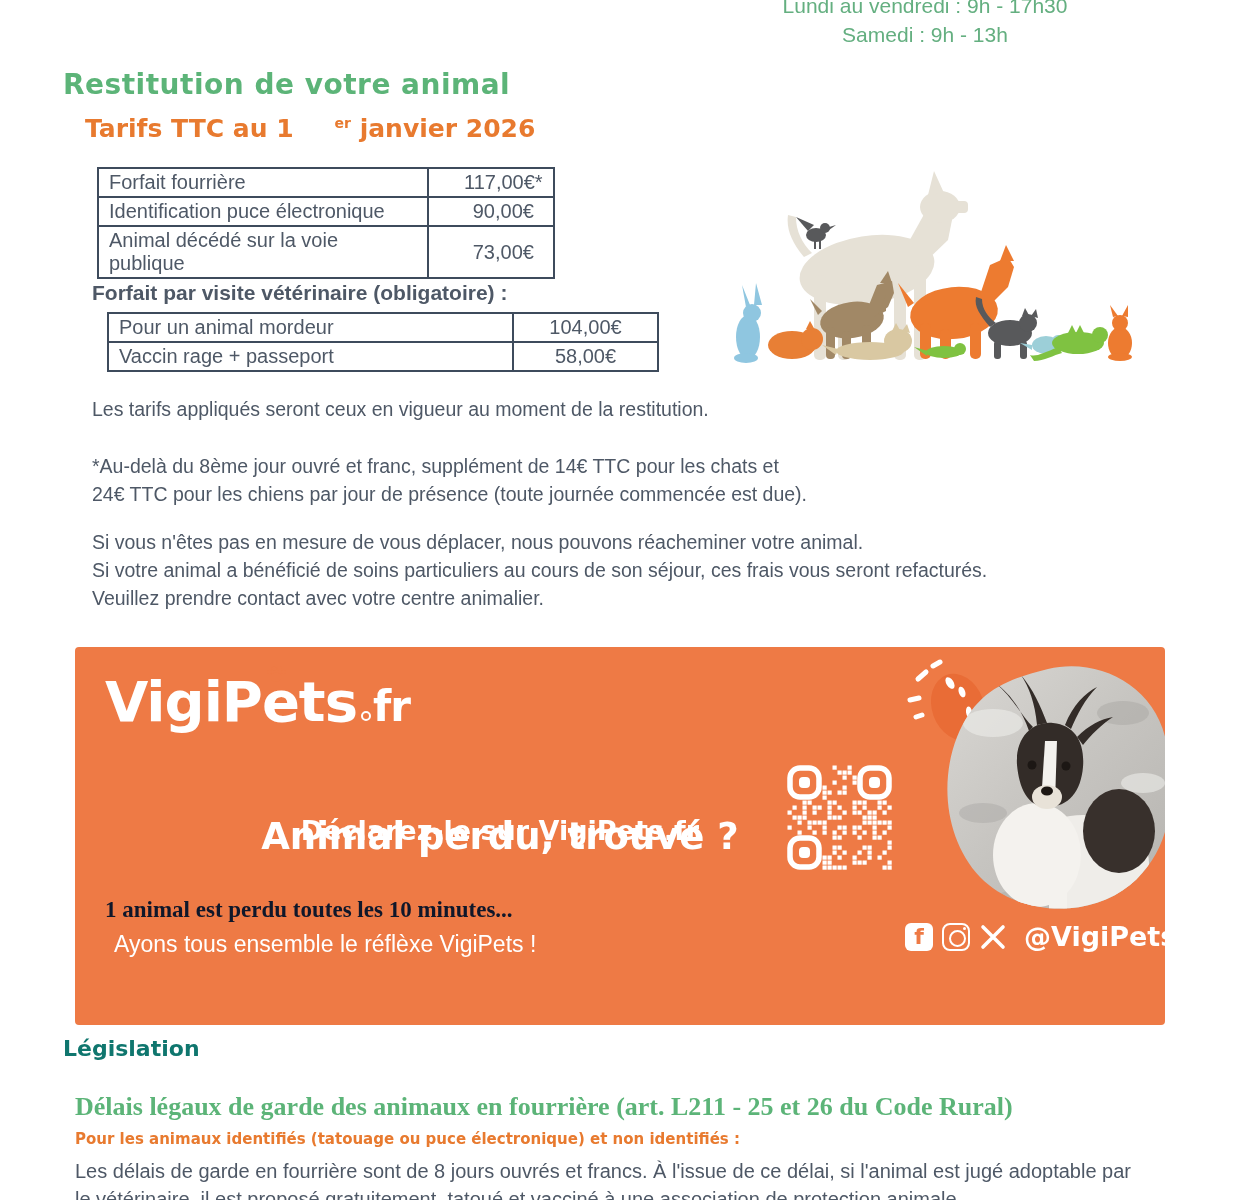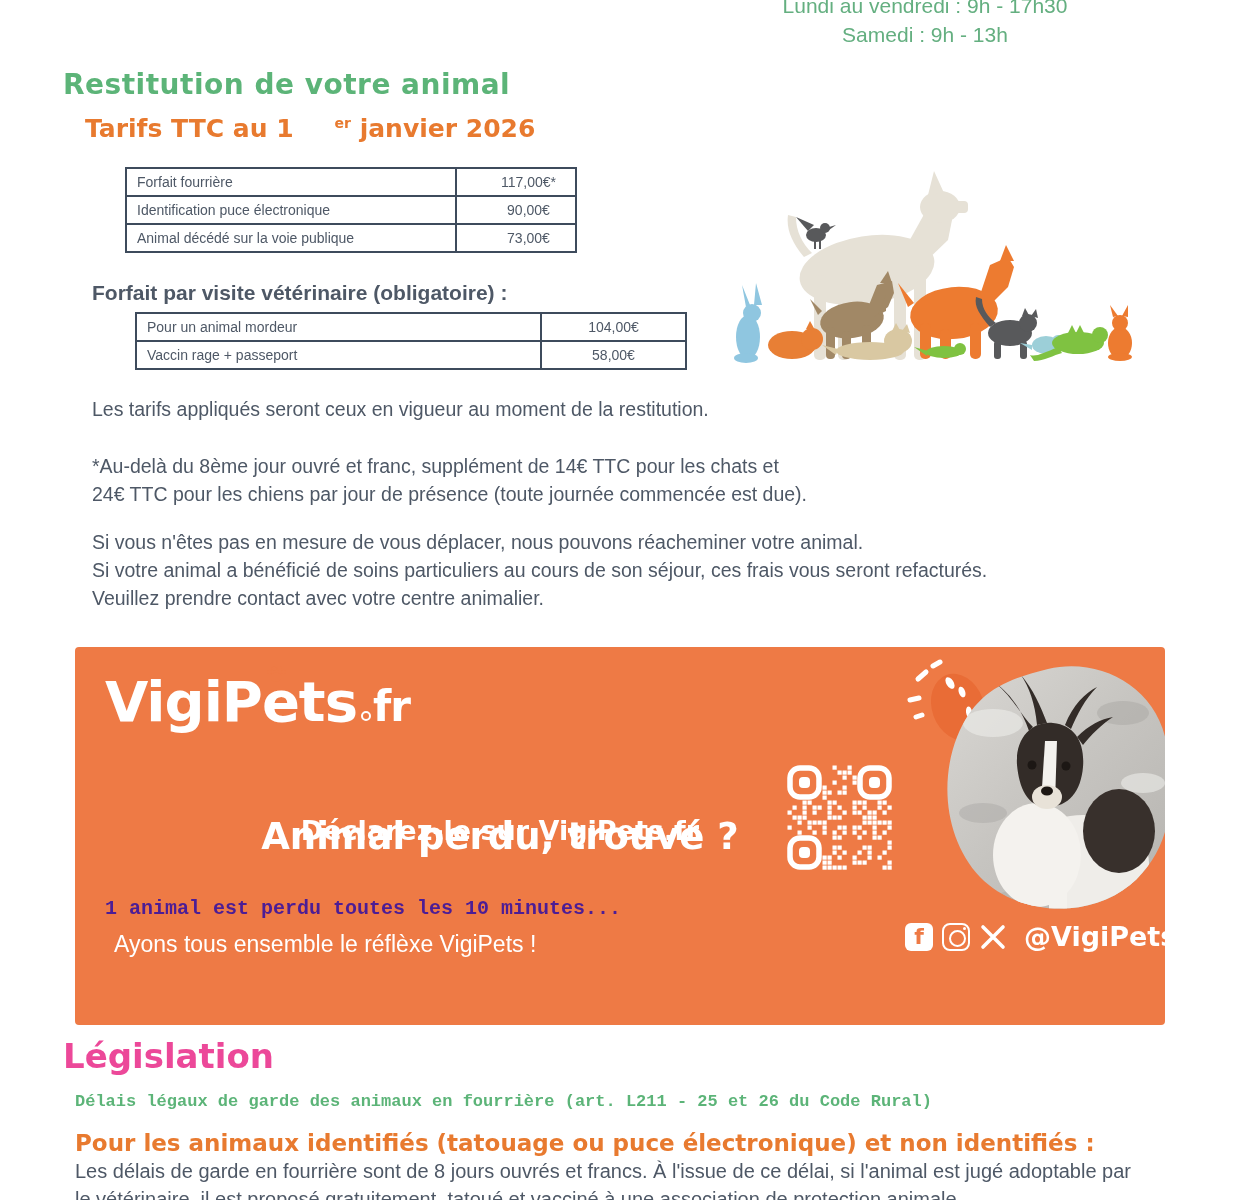--- a/index.html
+++ b/index.html
@@ -15,21 +15,21 @@
            color:#64AF80; font-size:21px; line-height:29px; }
 
   
   .h-green-main { left:63px; top:68px; color:#5CB478; font-size:28px; font-weight:bold;
                   font-family:"DejaVu Sans", sans-serif; letter-spacing:0.5px; }
   .h-orange { left:85px; top:114px; color:#E87A2F; font-size:25px; font-weight:bold;
               font-family:"DejaVu Sans", sans-serif; }
   .h-orange sup { font-size:14px;margin-left:41px; }
 
   
-  .tarif-table { border-collapse:collapse; color:#4E5866; font-size:14px;margin-left:28px; }
+  .tarif-table { border-collapse:collapse; color:#4E5866; font-size:20px; }
   .tarif-table td { border:2px solid #3E4B5C; padding:2px 10px; height:28px; }
   .tarif-table td.price { text-align:center; }
   .t1 { left:97px; top:167px; }
   .t1 td.label { width:330px; }
   .t1 td.price { width:120px;padding-left:35px; }
   .t2 { left:107px; top:312px; }
   .t2 td.label { width:405px; }
   .t2 td.price { width:145px; }
   .vet-heading { left:92px; top:281px; color:#4E5866; font-size:21px; font-weight:bold; }
 
@@ -48,46 +48,46 @@
   .banner .logo { left:30px; top:22px; color:#fff; font-family:"DejaVu Sans", sans-serif;
                   font-weight:bold; font-size:56px; letter-spacing:-1px; }
   .banner .logo .tld { font-size:42px; }
   .banner .logo .dot-ring { display:inline-block; width:10px; height:10px; border:2.5px solid #fff;
                   border-radius:50%; margin:0 2px 0 4px; vertical-align:baseline; }
   .banner .logo-paw { left:190px; top:16px; }
   .banner .headline { left:60px; top:120px; width:730px; text-align:center; color:#fff;
                   font-family:"DejaVu Sans", sans-serif; font-weight:bold; font-size:37px;margin-top:48px; }
   .banner .subheadline { left:60px; top:168px; width:730px; text-align:center; color:#fff;
                   font-family:"DejaVu Sans", sans-serif; font-weight:bold; font-size:27px; }
-  .banner .stat { left:30px; top:250px; color:#4c1d95; font-family:Liberation Mono, monospace;
-                  font-weight:bold; font-size:20px; }
+  .banner .stat { left:30px; top:250px; color:#0f172a; font-family:Liberation Serif, serif;
+                  font-weight:bold; font-size:23px; }
   .banner .cta { left:39px; top:284px; color:#fff; font-size:23px; }
   .banner .qr { left:712px; top:118px; }
   .banner .egg { left:825px; top:10px; }
   .banner .dog-blob { left:858px; top:16px; }
   .social-row { left:830px; top:274px; display:flex; align-items:center; gap:9px; }
   .icon-fb { width:28px; height:28px; background:#fff; border-radius:6px; display:flex;
              align-items:center; justify-content:center; }
   .icon-fb span { color:#EE7A45; font-family:"DejaVu Sans", sans-serif; font-weight:bold;
              font-size:22px; line-height:28px; }
   .icon-ig { width:28px; height:28px; border:2.5px solid #fff; border-radius:8px; position:relative; }
   .icon-ig::before { content:""; position:absolute; left:5px; top:5px; width:13px; height:13px;
              border:2.5px solid #fff; border-radius:50%; }
   .icon-ig::after { content:""; position:absolute; right:2px; top:2px; width:3.5px; height:3.5px;
              background:#fff; border-radius:50%; }
   .icon-x { width:28px; height:28px; }
   .handle { color:#fff; font-family:"DejaVu Sans", sans-serif; font-weight:bold;
             font-size:27px; margin-left:8px; }
 
   
-  .h-legislation { left:63px; top:1036px; color:#ec4899; font-size:34px; font-weight:bold;
+  .h-legislation { left:63px; top:1036px; color:#0f766e; font-size:22px; font-weight:bold;
                    font-family:"DejaVu Sans", sans-serif; }
-  .h-delais { left:75px; top:1092px; color:#5CB478; font-size:17px; font-weight:bold;
-              font-family:Liberation Mono, monospace; }
-  .h-identifies { left:75px; top:1130px; color:#E87A2F; font-size:23px; font-weight:bold;
+  .h-delais { left:75px; top:1092px; color:#5CB478; font-size:26px; font-weight:bold;
+              font-family:Liberation Serif, serif; }
+  .h-identifies { left:75px; top:1130px; color:#E87A2F; font-size:15px; font-weight:bold;
               font-family:"DejaVu Sans", sans-serif; }
   .leg-body { left:75px; top:1157px; color:#4E5866; font-size:20px; line-height:28px; }
 </style>
 </head>
 <body>
 
 <div class="page">
 
   <div class="abs hours">
     <div>Lundi au vendredi : 9h - 17h30</div>

